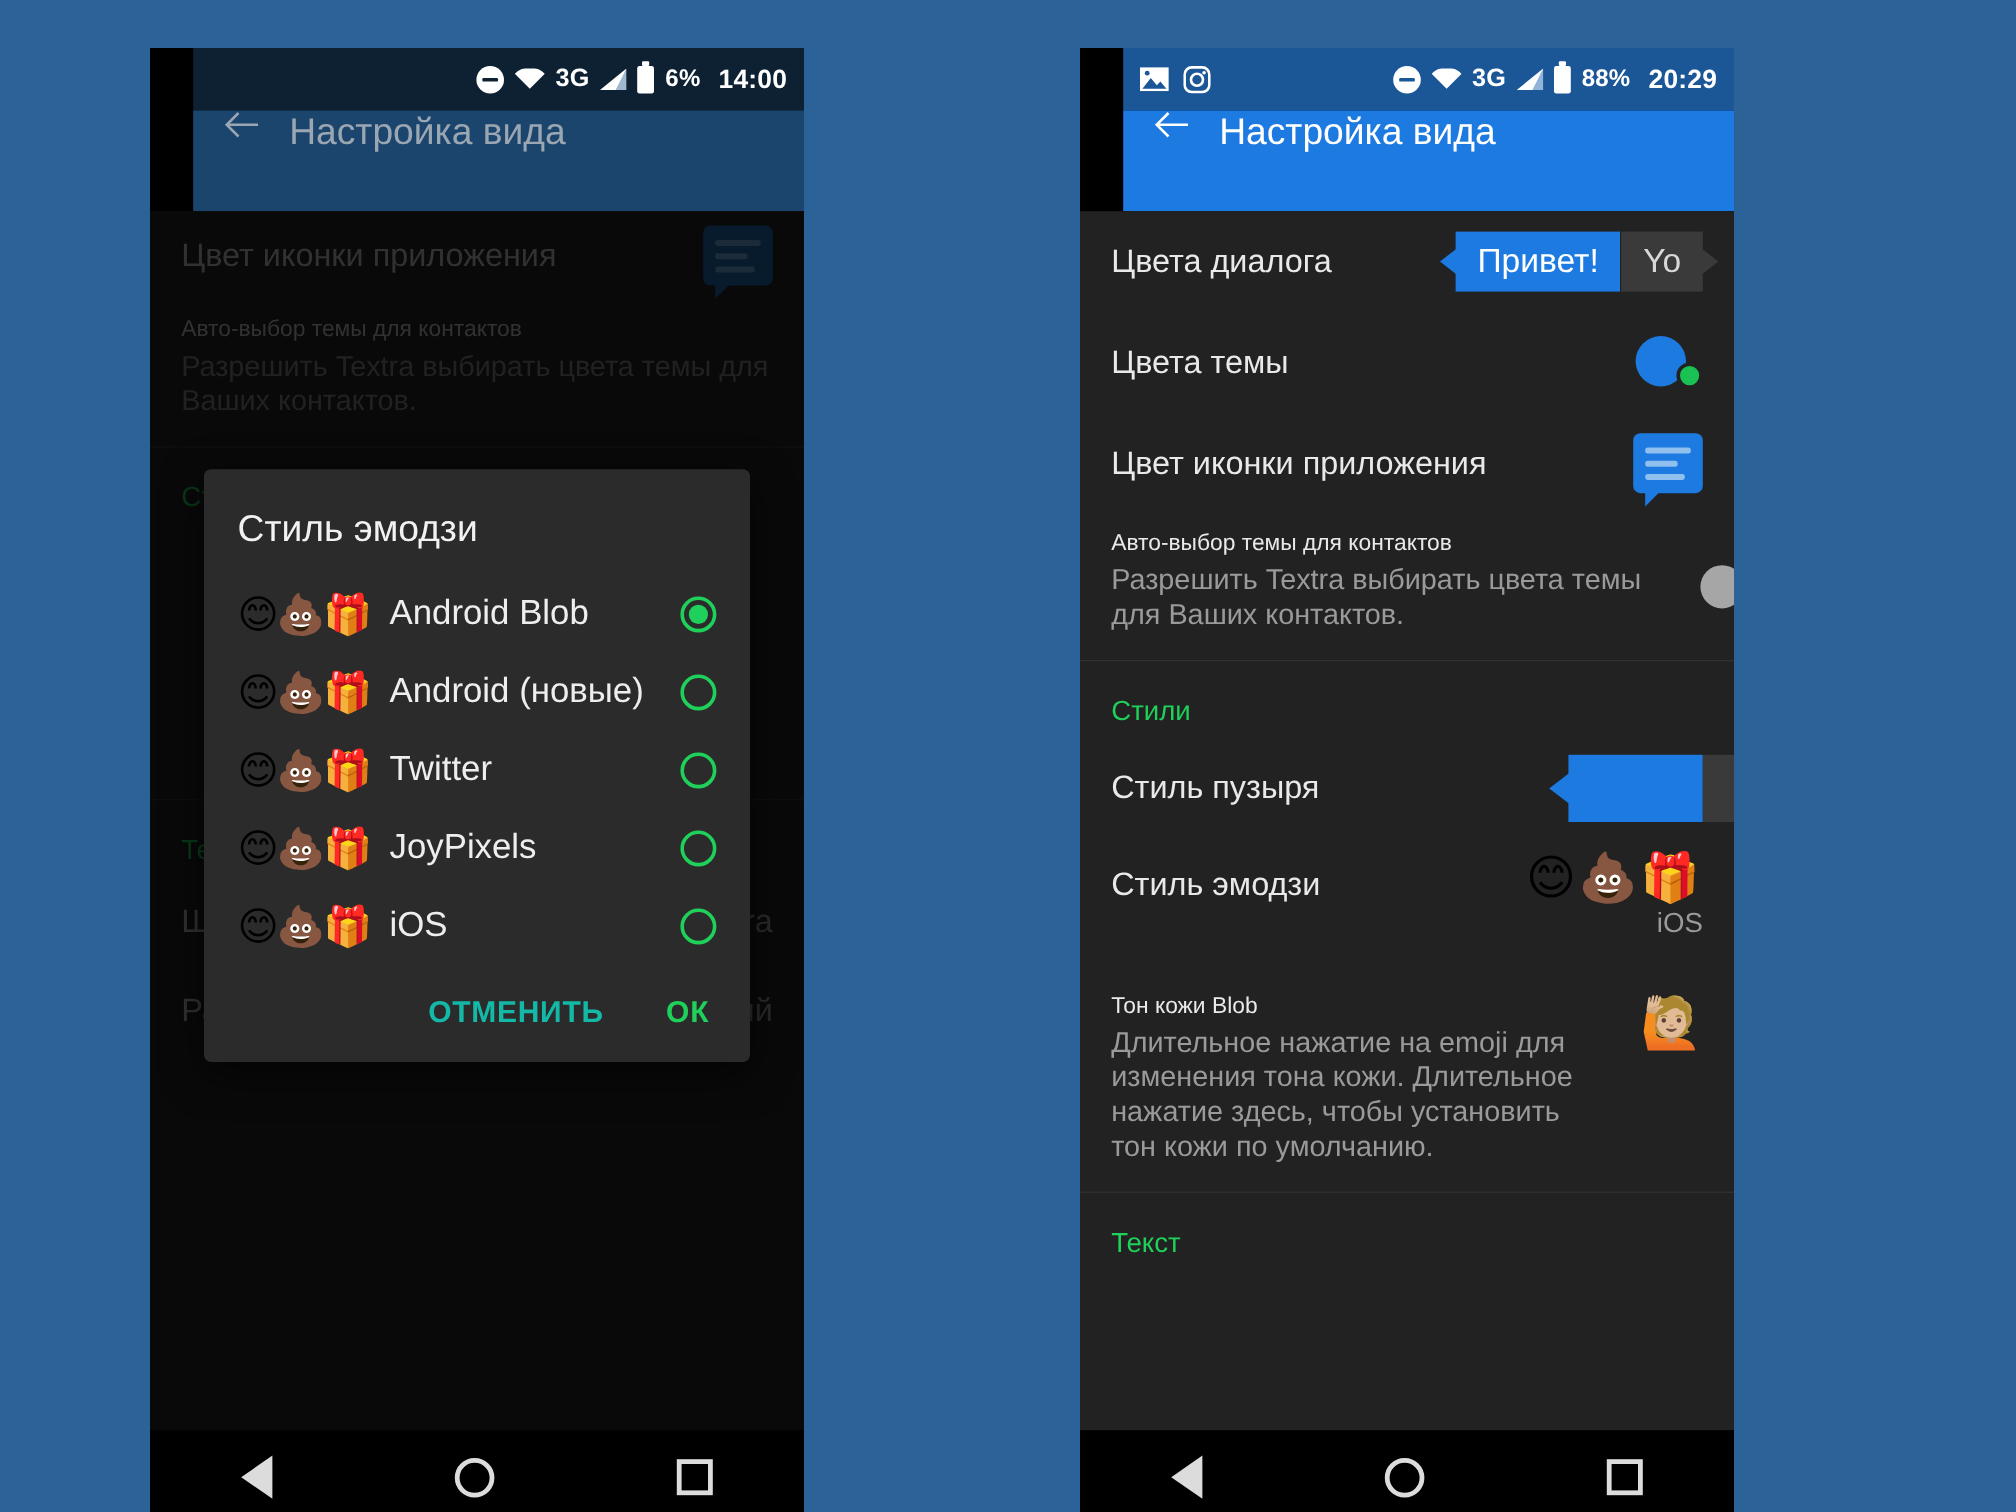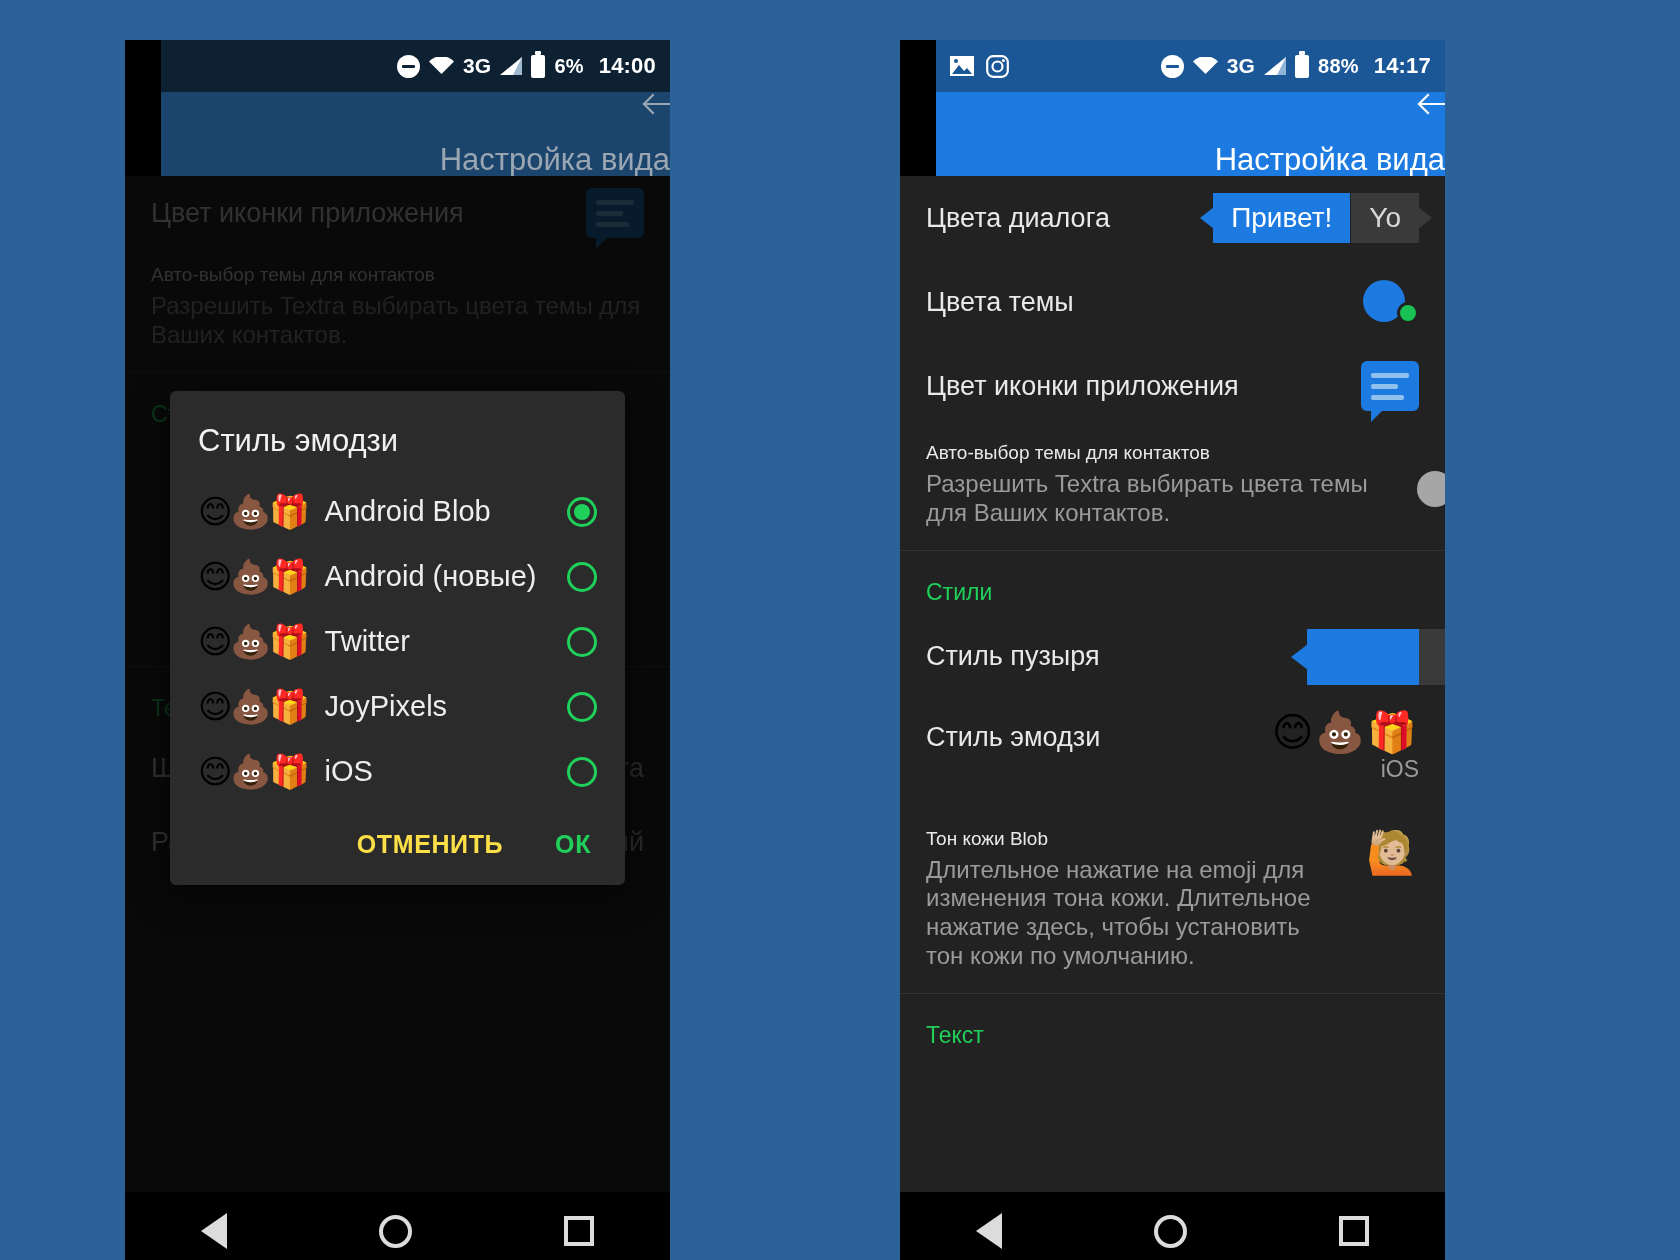--- a/index.html
+++ b/index.html
@@ -54,21 +54,21 @@
   .batt::before{
     content:"";position:absolute;top:-4px;left:4px;width:6px;height:4px;background:#fff;border-radius:1px;
   }
   .pct  { font-size:20px; font-weight:bold; }
   .clock{ font-size:22px; font-weight:bold; margin-left:6px; }
   .photo-ic { width:24px;height:20px; }
   .insta-ic { width:23px;height:23px; }
 
   
   .appbar {
-    height:84px; display:flex; align-items:flex-end; gap:26px; padding-left:24px;flex-direction:column;
+    height:84px; display:flex; align-items:flex-start; gap:26px; padding-left:24px;
   }
   #phone-left  .appbar { background:#1c456e; }
   #phone-right .appbar { background:#1d7ae0; }
   .back-arrow { width:30px;height:24px; }
   .appbar-title { font-size:31px; }
   #phone-left  .appbar-title { color:#9aa6b2; }
   #phone-right .appbar-title { color:#ffffff; }
 
   
   .body {
@@ -197,21 +197,21 @@
   .radio {
     margin-left:auto; width:30px;height:30px;border-radius:50%;
     border:3px solid #1fd15a; position:relative;
   }
   .radio.on::after{
     content:"";position:absolute;left:50%;top:50%;transform:translate(-50%,-50%);
     width:16px;height:16px;border-radius:50%;background:#1fd15a;
   }
   .dialog-actions { display:flex; justify-content:flex-end; gap:52px; padding:26px 34px 20px; }
   .btn { font-size:25px; font-weight:bold; letter-spacing:.6px; }
-  .btn-cancel { color:#fde047;margin-left:37px; }
+  .btn-cancel { color:#14b8a6;margin-left:37px; }
   .btn-ok { color:#1fd15a; }
 </style>
 </head>
 <body>
 
 <div class="phone" id="phone-left">
 
   <div class="statusbar">
     <div class="sb-spacer"></div>
     <div class="sb-right">
@@ -359,21 +359,21 @@
       </span>
       <span>3G</span>
       <span class="ic">
         <svg class="sig" viewBox="0 0 22 18">
             <path d="M22 0v18H0Z" fill="#fff"></path>
             <path d="M22 0v18h-9Z" fill="#8fb4d8"></path>
           </svg>
       </span>
       <span class="ic batt"></span>
       <span class="pct">88%</span>
-      <span class="clock">14:17</span>
+      <span class="clock">20:29</span>
     </div>
   </div>
 
   <div class="appbar">
     <span class="ic">
       <svg class="back-arrow" viewBox="0 0 30 24">
           <path d="M30 11H6.5l8-8L13 1.4 2.4 12 13 22.6l1.5-1.6-8-8H30Z" fill="#fff"></path>
         </svg>
     </span>
     <span class="appbar-title">Настройка вида</span>

